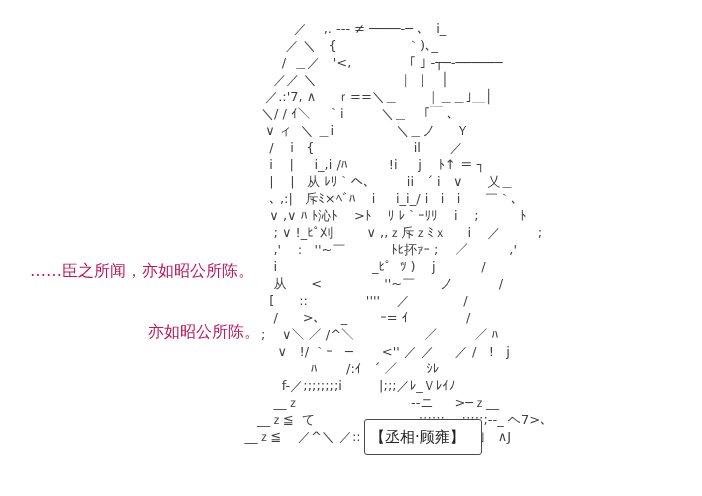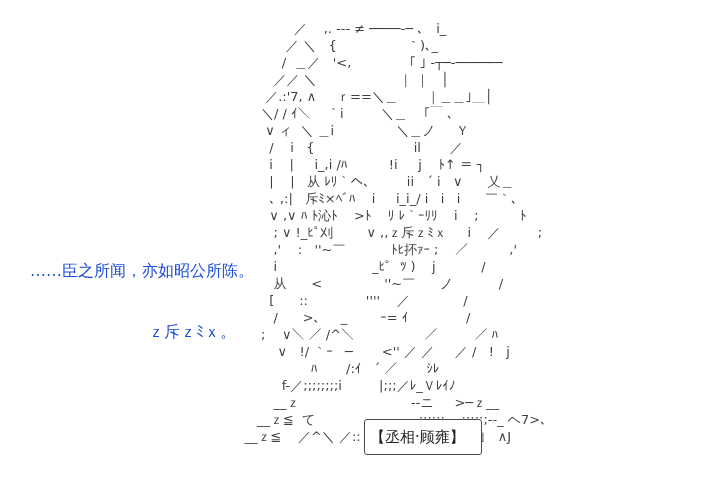--- a/index.html
+++ b/index.html
@@ -10,21 +10,21 @@
   }
   .scene{position:absolute;inset:0;}
   .aa-art{
     position:absolute;left:228px;top:20px;margin:0;
     font-family:"DejaVu Sans","Liberation Sans",sans-serif;
     font-size:13px;line-height:17px;color:#3f3f3f;
     white-space:pre;letter-spacing:0;
   }
   .dialogue-line{
     position:absolute;
-    font-size:16px;color:#1d4ed8;white-space:nowrap;
+    font-size:16px;color:#be185d;white-space:nowrap;
     font-family:"DejaVu Sans","Liberation Sans",sans-serif;
   }
   .dialogue-line.l1{left:30px;top:261px;}
   .dialogue-line.l2{left:84px;top:300px;}
   .dialogue-line.l3{left:148px;top:322px;}
   .nameplate{
     position:absolute;left:364px;top:419px;width:118px;height:36px;
     border:1px solid #4a4a4a;border-radius:3px;background:#ffffff;
     box-sizing:border-box;display:flex;align-items:center;
   }
@@ -61,19 +61,19 @@
                     ﾊ       /:ｲ   ´ ／       ｼﾚ
              f-／;;;;;;;;i         |;;;／ﾚ_Ｖﾚｲﾉ
            __ｚ                           --ニ     &gt;─ｚ__
        __ｚ≦  て                         ;;;;;;,,,,;;;;;;-‐_ ヘ7&gt;､
     __ｚ≦    ／^＼ ／::                     7    _｣   ∧J
 </pre>
 
   <div class="dialogue-line l1">……臣之所闻，亦如昭公所陈。</div>
 
 
-  <div class="dialogue-line l3">ｚ斥ｚﾐｘ。</div>
+  <div class="dialogue-line l3">亦如昭公所陈。</div>
 
   <div class="nameplate">
     <span class="nameplate-label">【丞相·顾雍】</span>
   </div>
 
 </div>
 
 </body></html>

